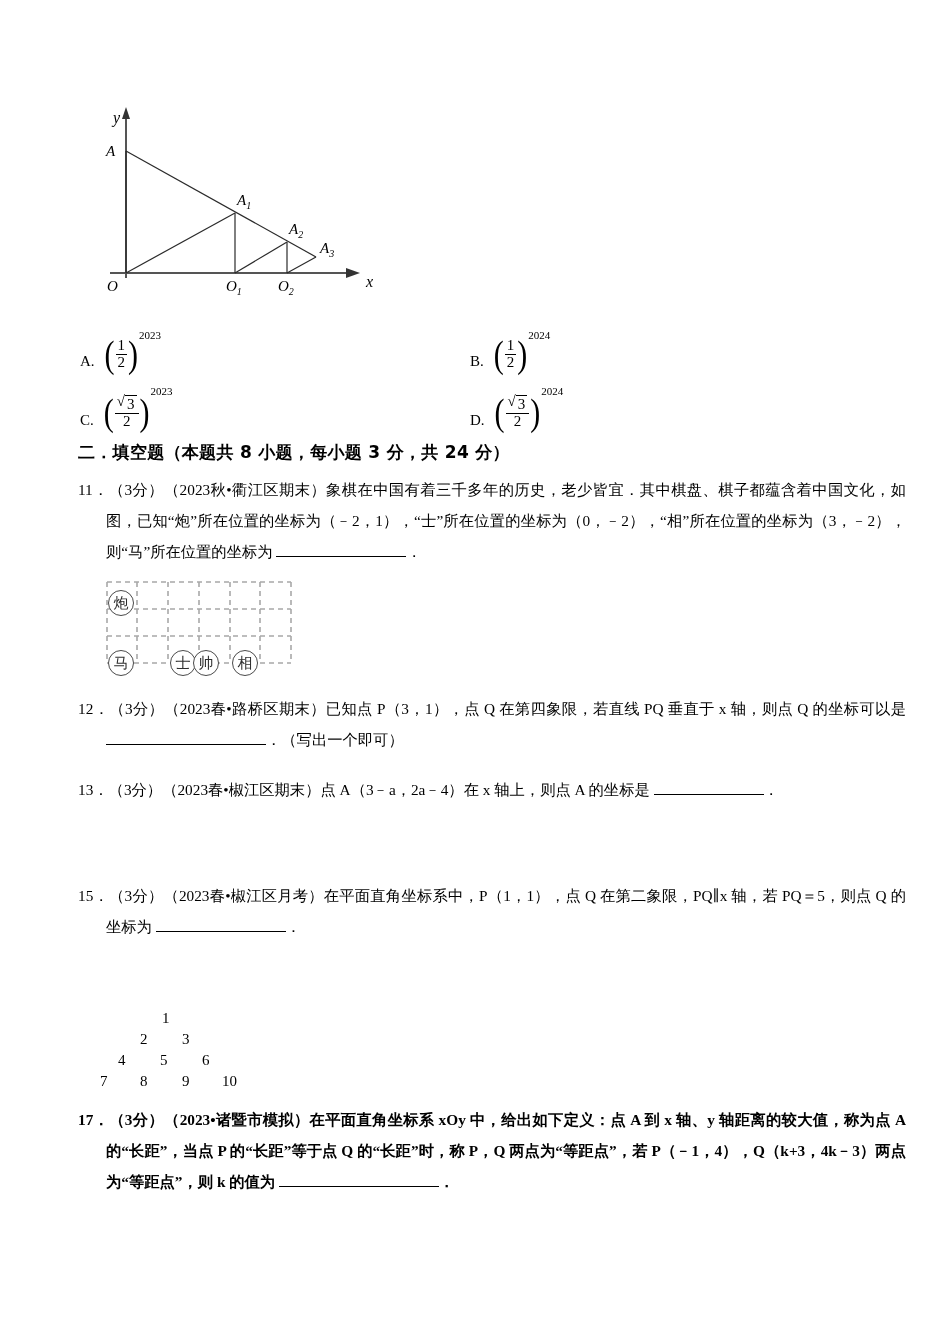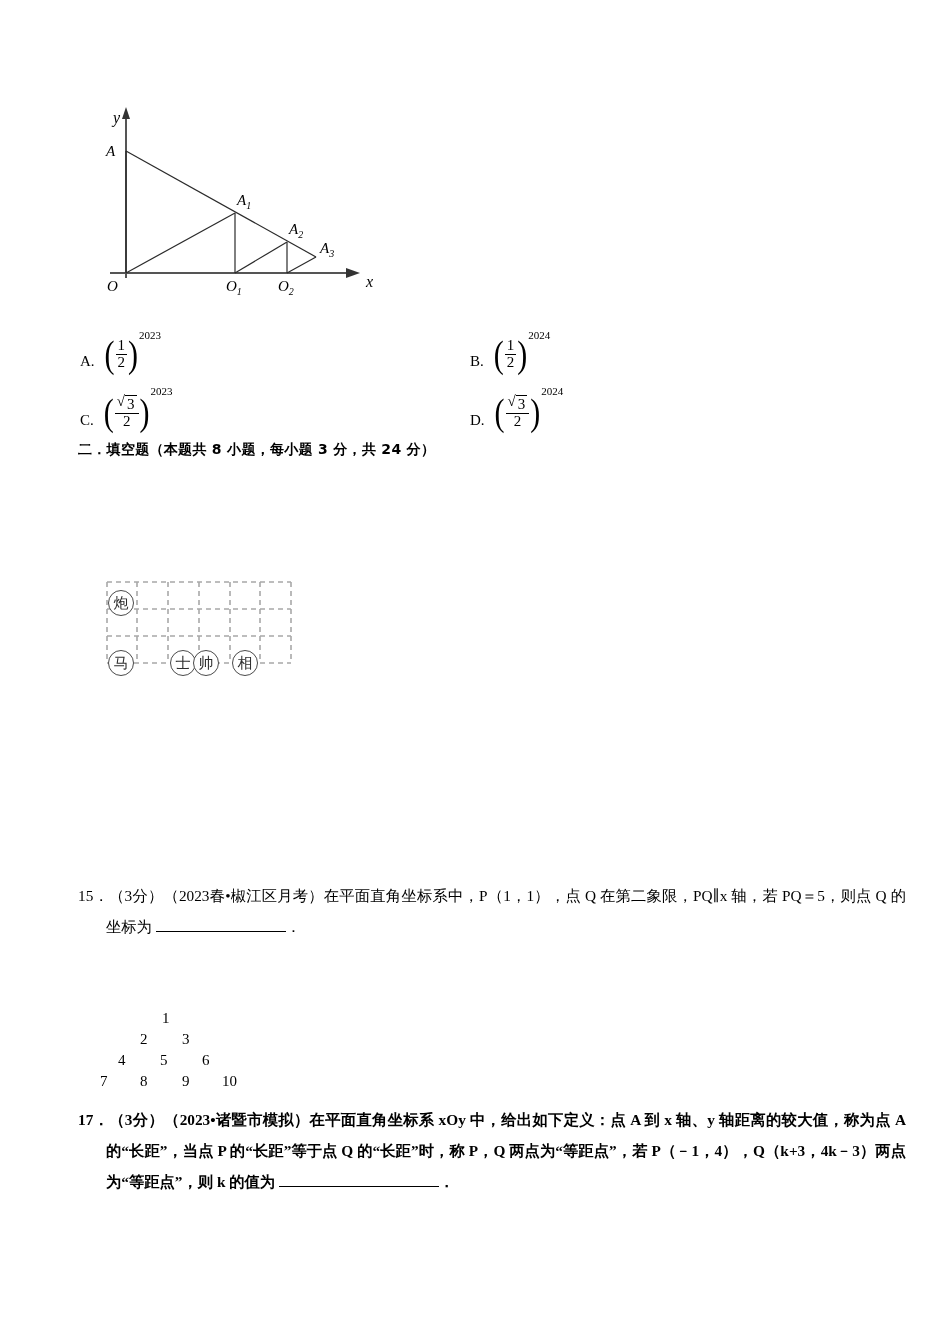--- a/index.html
+++ b/index.html
@@ -103,21 +103,21 @@
     margin-top: 1px;
   }
 
   
   .section-head {
     position: absolute;
     left: 78px;
     top: 441px;
     font-family: "DejaVu Sans", "Liberation Sans", sans-serif;
     font-weight: bold;
-    font-size: 14px;
+    font-size: 17px;
     letter-spacing: 0.3px;
     white-space: nowrap;
   }
 
   
   .q {
     position: absolute;
     left: 78px;
     width: 800px;
     font-size: 15.3px;
@@ -283,20 +283,24 @@
           <span class="den">2</span>
         </span>
         <span class="paren">)</span>
         <span class="sup">2024</span>
       </span>
     </div>
   </div>
 
   <div class="section-head">二．填空题（本题共 8 小题，每小题 3 分，共 24 分）</div>
 
+  <div class="q hang" style="top:474px; width:800px;">
+    <span>11．</span><span>（3分）</span><span>（2023秋•衢江区期末）</span><span>象棋在中国有着三千多年的历史，老少皆宜．其中棋盘、棋子都蕴含着中国文化，如图，已知“炮”所在位置的坐标为（﹣2，1），“士”所在位置的坐标为（0，﹣2），“相”所在位置的坐标为（3，﹣2），则“马”所在位置的坐标为</span>
+    <span class="blank b-xl"></span><span>．</span>
+  </div>
 
   <div id="fig-chess">
     <svg width="195" height="100" viewBox="0 0 195 100">
 
       <line x1="4" y1="4" x2="188" y2="4" stroke="#a8a8a8" stroke-width="1.6" stroke-dasharray="5,4"></line>
       <line x1="4" y1="31" x2="188" y2="31" stroke="#a8a8a8" stroke-width="1.6" stroke-dasharray="5,4"></line>
       <line x1="4" y1="58" x2="188" y2="58" stroke="#a8a8a8" stroke-width="1.6" stroke-dasharray="5,4"></line>
       <line x1="4" y1="85" x2="188" y2="85" stroke="#a8a8a8" stroke-width="1.6" stroke-dasharray="5,4"></line>
 
       <line x1="4" y1="4" x2="4" y2="85" stroke="#a8a8a8" stroke-width="1.6" stroke-dasharray="5,4"></line>
@@ -318,21 +322,29 @@
         <span>士</span>
       </div>
     <div class="piece" style="left:90px; top:72px;">
         <span>帅</span>
       </div>
     <div class="piece" style="left:129px;top:72px;">
         <span>相</span>
       </div>
   </div>
 
-
+  <div class="q hang" style="top:693px;">
+    <span>12．</span><span>（3分）</span><span>（2023春•路桥区期末）</span><span>已知点 P（3，1），点 Q 在第四象限，若直线 PQ 垂直于 x 轴，则点 Q 的坐标可以是</span>
+    <span class="blank b-xxl"></span><span>．（写出一个即可）</span>
+  </div>
+
+  <div class="q hang" style="top:774px;">
+    <span>13．</span><span>（3分）</span><span>（2023春•椒江区期末）</span><span>点 A（3﹣a，2a﹣4）在 x 轴上，则点 A 的坐标是</span>
+    <span class="blank b-lg"></span><span>．</span>
+  </div>
 
 
   <div class="q hang" style="top:880px;">
     <span>15．</span><span>（3分）</span><span>（2023春•椒江区月考）</span><span>在平面直角坐标系中，P（1，1），点 Q 在第二象限，PQ∥x 轴，若 PQ＝5，则点 Q 的坐标为</span>
     <span class="blank b-xl"></span><span>．</span>
   </div>
 
 
   <div id="fig-numbers">
     <div class="n" style="left:62px; top:0px;">1</div>

